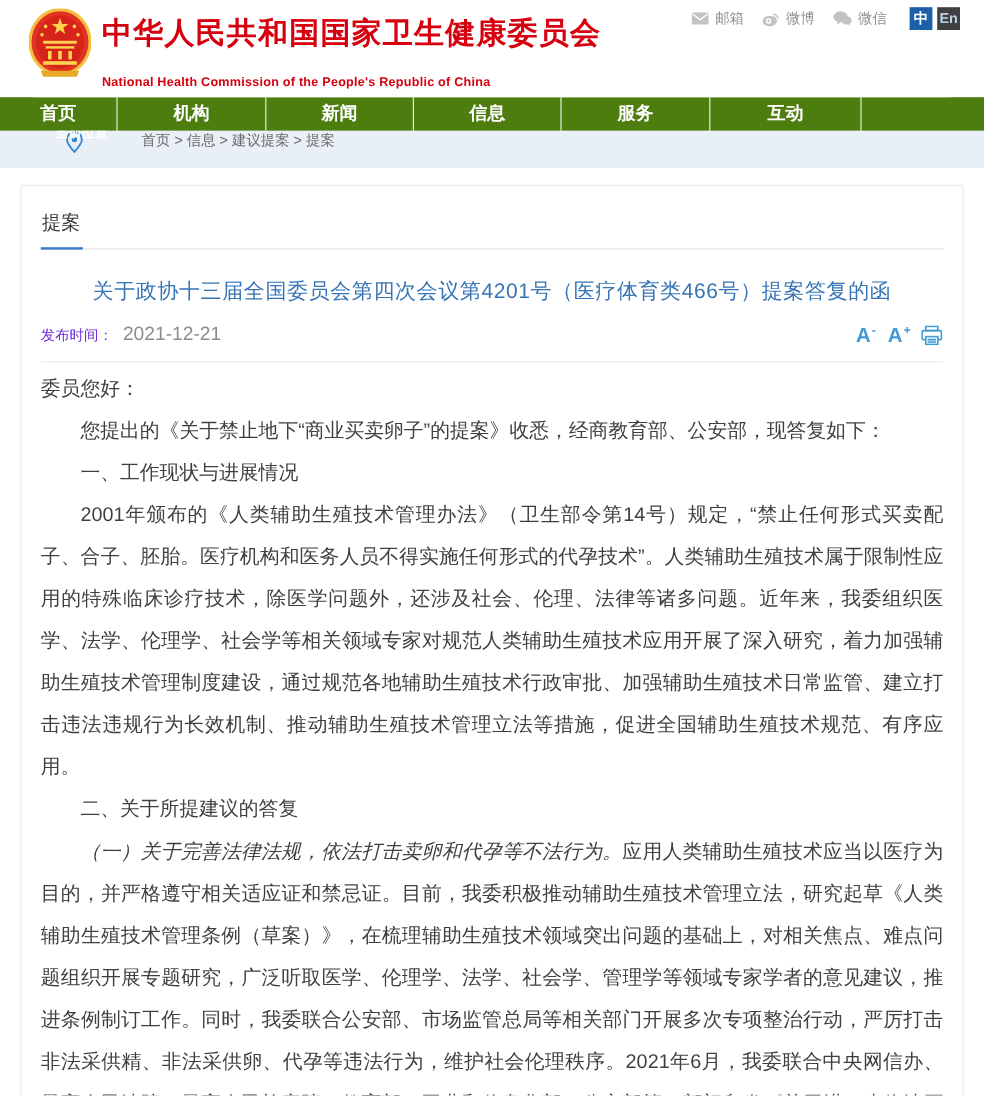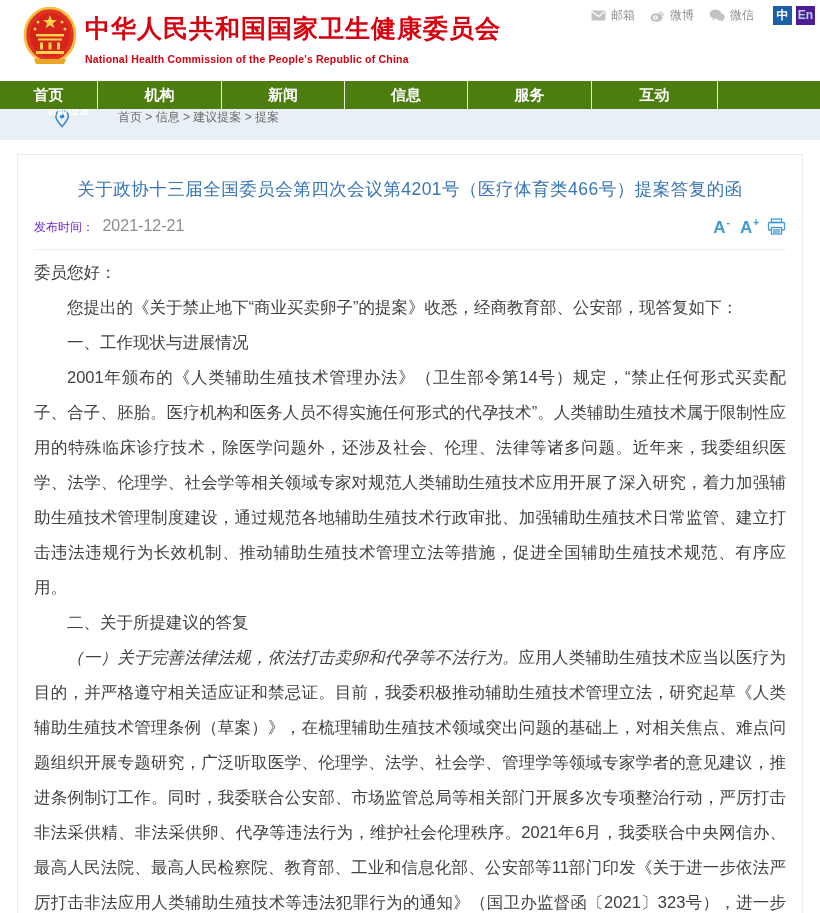--- a/index.html
+++ b/index.html
@@ -7,28 +7,28 @@
     width:820px;height:913px;overflow:hidden;background:#fff;
     font-family:"Liberation Sans","DejaVu Sans",sans-serif;
     -webkit-font-smoothing:antialiased;
   }
   
   .site-header{position:relative;height:81px;background:#fff;border-radius:30px;}
   .logo-wrap{position:absolute;left:24px;top:7px;display:flex;align-items:flex-start;}
   .emblem{width:52px;height:60px;flex:0 0 auto;}
   .title-block{margin-left:9px;margin-top:8px;}
   .site-title{font-size:25px;font-weight:bold;color:#d6000f;letter-spacing:1px;line-height:1.1;}
-  .site-subtitle{font-size:10.5px;font-weight:bold;color:#d6000f;margin-top:10px;letter-spacing:.2px;}
-  .header-links{position:absolute;right:5px;top:6px;display:flex;align-items:center;}
+  .site-subtitle{font-size:10.5px;font-weight:bold;color:#d6000f;margin-top:20px;letter-spacing:.2px;}
+  .header-links{position:absolute;right:20px;top:6px;display:flex;align-items:center;}
   .hlink{display:flex;align-items:center;margin-right:15px;cursor:pointer;}
   .hlink .lbl{font-size:12px;color:#8f8f8f;margin-left:5px;}
   .lang-btn{width:19px;height:19px;line-height:19px;text-align:center;font-size:12px;
     font-weight:bold;margin-left:4px;cursor:pointer;}
   .lang-zh{background:#1a5fa8;color:#fff;}
-  .lang-en{background:#4c1d95;color:#b9d2e8;}
+  .lang-en{background:#404040;color:#b9d2e8;}
   
   .main-nav{height:28px;background:#4d7c0f;display:flex;}
   .nav-item{display:block;color:#fff;font-size:15px;font-weight:bold;line-height:28px;
     text-align:center;text-decoration:none;border-right:1px solid rgba(255,255,255,.85);
     cursor:pointer;box-sizing:border-box;}
   .nav-item:nth-child(1){width:98px;}
   .nav-item:nth-child(2){width:124px;}
   .nav-item:nth-child(3){width:123px;}
   .nav-item:nth-child(4){width:123px;}
   .nav-item:nth-child(5){width:124px;}
@@ -134,20 +134,23 @@
 <div class="breadcrumb-bar">
   <span class="crumb-hidden">当前位置</span>
   <svg class="pin-icon" width="16" height="19" viewBox="0 0 16 19">
     <path d="M8 1.2 C4.3 1.2 1.8 3.9 1.8 7.2 C1.8 10.8 8 17.5 8 17.5 C8 17.5 14.2 10.8 14.2 7.2 C14.2 3.9 11.7 1.2 8 1.2 Z" fill="none" stroke="#2f85d0" stroke-width="1.5"></path>
     <circle cx="8" cy="7.2" r="2.2" fill="#2f85d0"></circle>
   </svg>
   <span class="crumb-path">首页 &gt; 信息 &gt; 建议提案 &gt; 提案</span>
 </div>
 
 <main class="content-box">
+  <div class="section-head">
+    <span class="section-title">提案</span>
+  </div>
 
   <h1 class="article-title">关于政协十三届全国委员会第四次会议第4201号（医疗体育类466号）提案答复的函</h1>
 
   <div class="meta-row">
     <div>
       <span class="pub-label">发布时间：</span>
       <span class="pub-date">2021-12-21</span>
     </div>
     <div class="font-tools">
       <span class="font-btn"><span>A</span><span class="sign">-</span></span>

